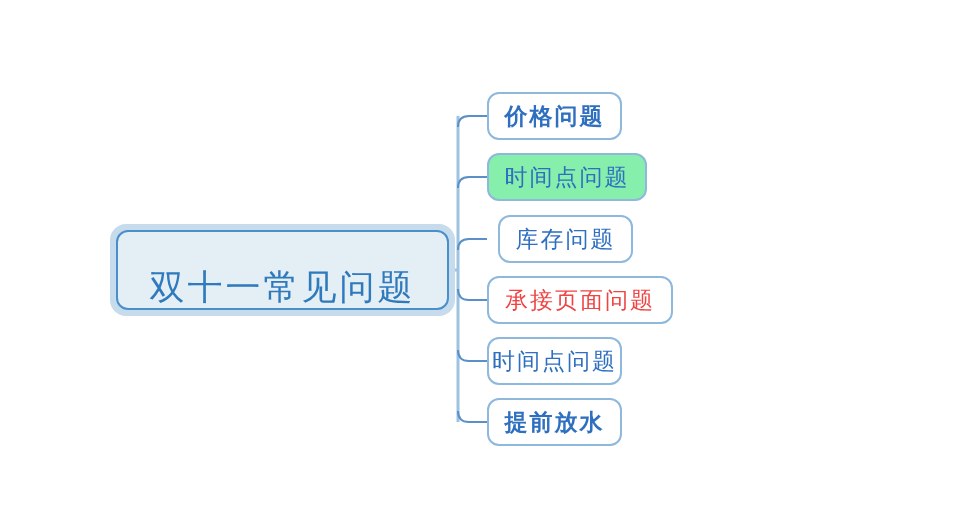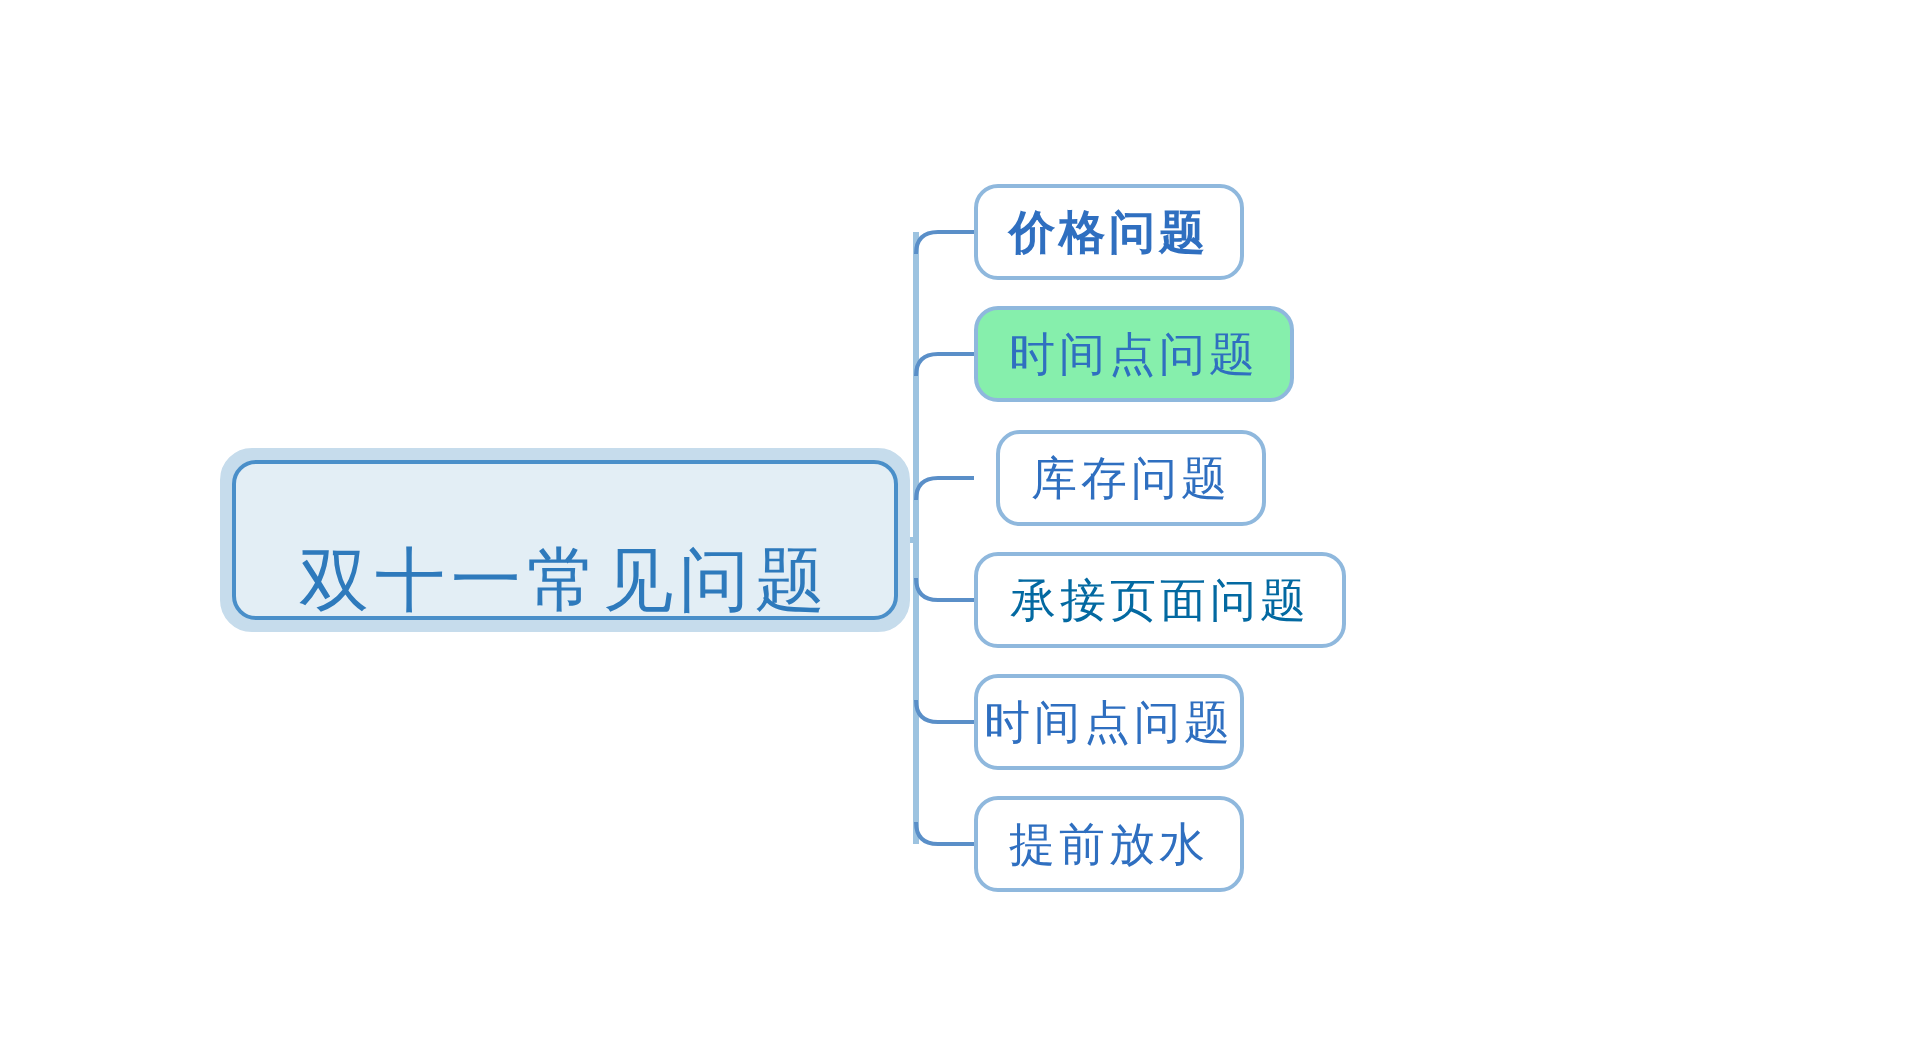--- a/index.html
+++ b/index.html
@@ -45,21 +45,21 @@
     height: 100%;
     box-sizing: border-box;
     border: 2px solid #4a8fc9;
     border-radius: 12px;
     background: #e3eef5;
     display: flex;
     align-items: center;
     justify-content: center;
   }
   .root-label {
-    font-family: Liberation Sans, sans-serif;
+    font-family: Liberation Mono, monospace;
     font-size: 35px;
     letter-spacing: 3px;
     color: #2e7abc;
     white-space: nowrap;
     line-height: 1;
     margin-top: 40px;
   }
 
   
   .child-node {
@@ -110,23 +110,23 @@
       <div class="child-node" style="left: 487px; top: 92px; width: 135px; border-color: rgb(143, 184, 221); background: rgb(255, 255, 255); font-weight: bold;">
         <span class="child-label" style="color: rgb(47, 111, 192);">价格问题</span>
       </div>
       <div class="child-node" style="left: 487px; top: 153px; width: 160px; border-color: rgb(143, 184, 221); background: #86efac;">
         <span class="child-label" style="color: rgb(47, 111, 192);">时间点问题</span>
       </div>
       <div class="child-node" style="left: 498px; top: 215px; width: 135px; border-color: rgb(143, 184, 221); background: rgb(255, 255, 255);">
         <span class="child-label" style="color: rgb(47, 111, 192);">库存问题</span>
       </div>
       <div class="child-node" style="left: 487px; top: 276px; width: 186px; border-color: rgb(143, 184, 221); background: rgb(255, 255, 255);">
-        <span class="child-label" style="color: #0369a1;">承接页面问题</span>
+        <span class="child-label" style="color: #ef4444;">承接页面问题</span>
       </div>
       <div class="child-node" style="left: 487px; top: 337px; width: 135px; border-color: rgb(143, 184, 221); background: rgb(255, 255, 255);">
         <span class="child-label" style="color: rgb(47, 111, 192);">时间点问题</span>
       </div>
       <div class="child-node" style="left: 487px; top: 398px; width: 135px; border-color: rgb(143, 184, 221); background: rgb(255, 255, 255);">
-        <span class="child-label" style="color: rgb(47, 111, 192);">提前放水</span>
+        <span class="child-label" style="color: rgb(47, 111, 192); font-weight: bold;">提前放水</span>
       </div>
     </div>
 
 </div>
 
 </body></html>

